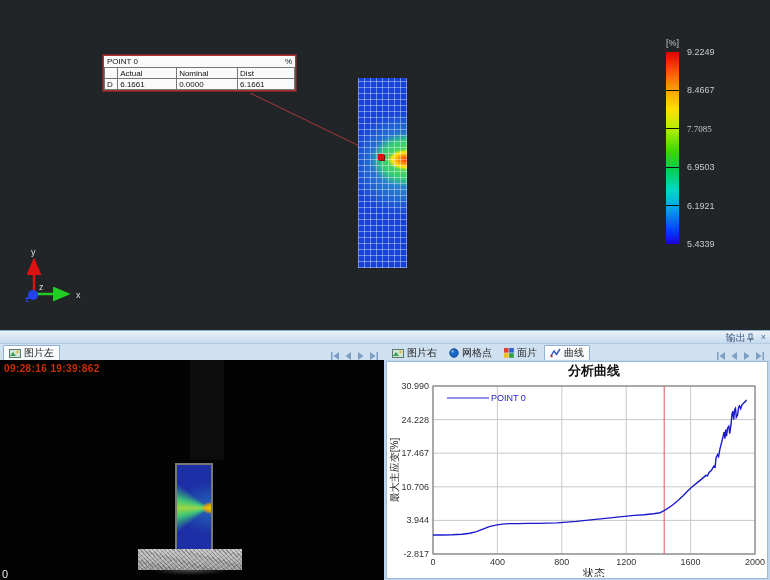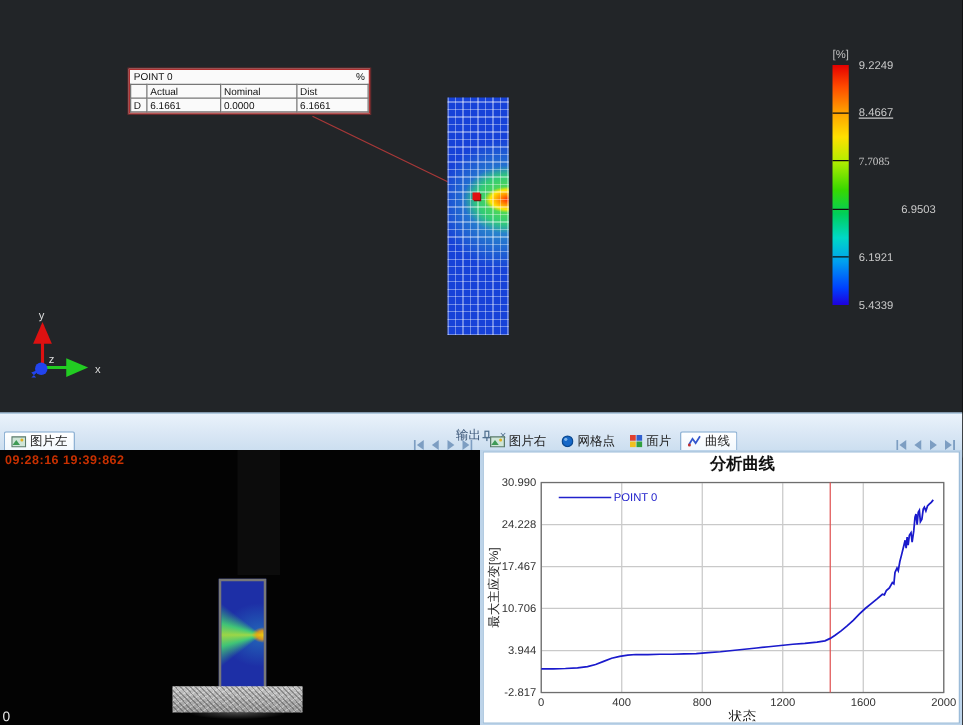--- a/index.html
+++ b/index.html
@@ -49,21 +49,21 @@
   .cb-tick { position:absolute; left:0; width:13px; height:1px; background:#101010; }
   .cb-label { position:absolute; left:21px; font-size:9px; white-space:nowrap; color:#c8c8c8; }
 
   .triad { position:absolute; left:14px; top:246px; }
 
   
   .output { position:absolute; left:0; top:330px; width:770px; height:250px; background:#cfe0f0; border-top:1px solid #8fb0cc; }
   .out-titlebar {
     position:absolute; left:0; top:0; width:770px; height:13px;
     background:linear-gradient(#eaf2fb,#c7dbee); border-bottom:1px solid #b5cce2;
-    display:flex; align-items:center; justify-content:center; padding:17px 4px;
+    display:flex; align-items:center; justify-content:flex-end; padding:6px 4px;
   }
   .out-title { font-size:10px; color:#3a5577; line-height:11px; }
   .titlebar-btns { display:flex; gap:6px; align-items:center; }
   .tb-btn { font-size:9px; color:#51708f; line-height:10px; cursor:default; }
 
   .tabrow { position:absolute; top:13px; height:16px; display:flex; align-items:flex-end; }
   .tabrow.left { left:0; width:384px; }
   .tabrow.right { left:384px; width:386px; }
   .tabs { display:flex; align-items:flex-end; gap:2px; padding-left:3px; flex:1; }
   .tab {
@@ -144,25 +144,25 @@
 
     <div class="specimen3d"></div>
     <div class="point-marker"></div>
 
     <div class="colorbar">
       <div class="cb-title">[%]</div>
       <div class="cb-body" id="cb-body">
         <div class="cb-grad"></div>
       <div class="cb-label" style="top: -5px;">9.2249</div>
           <div class="cb-tick" style="top: 37.9px;"></div>
-          <div class="cb-label" style="top: 33.4px; text-decoration: underline;">8.4667</div>
+          <div class="cb-label" style="top: 33.4px;">8.4667</div>
           <div class="cb-tick" style="top: 76.3px;"></div>
           <div class="cb-label" style="top: 71.8px; font-family: Liberation Serif, serif;">7.7085</div>
           <div class="cb-tick" style="top: 114.7px;"></div>
-          <div class="cb-label" style="top: 110.2px; margin-left: 34px;">6.9503</div>
+          <div class="cb-label" style="top: 110.2px;">6.9503</div>
           <div class="cb-tick" style="top: 153.1px;"></div>
           <div class="cb-label" style="top: 148.6px;">6.1921</div>
           <div class="cb-label" style="top: 187px;">5.4339</div>
         </div>
     </div>
 
     <svg class="triad" width="72" height="62">
       <defs>
         <marker id="arr-r" markerWidth="8" markerHeight="8" refX="6" refY="3" orient="auto">
           <path d="M0,0 L7,3 L0,6 z" fill="#dd1111"></path>

